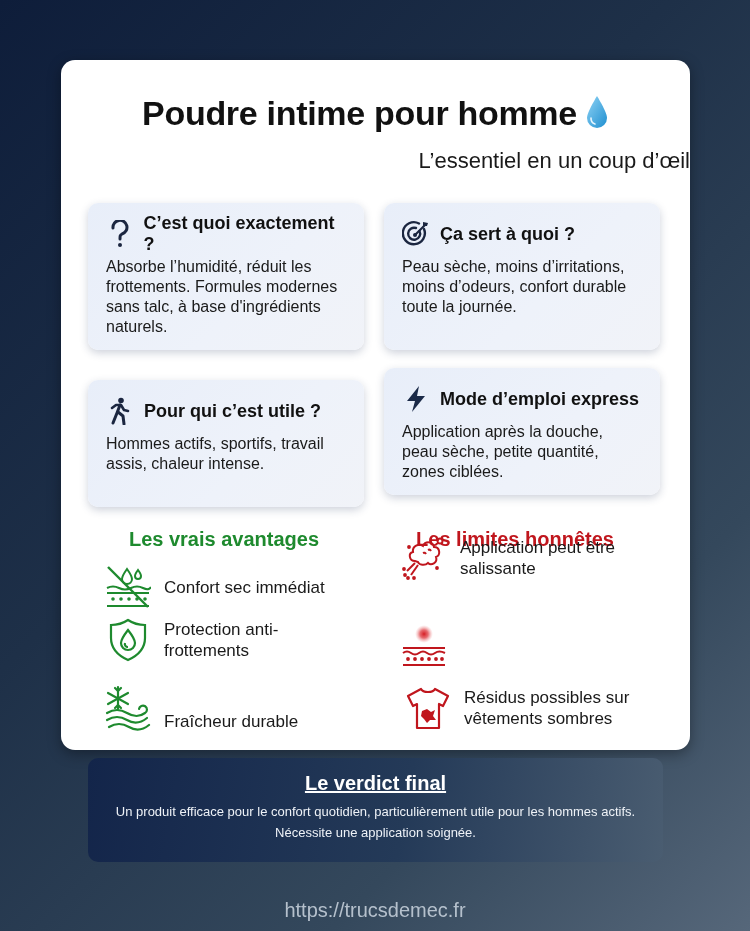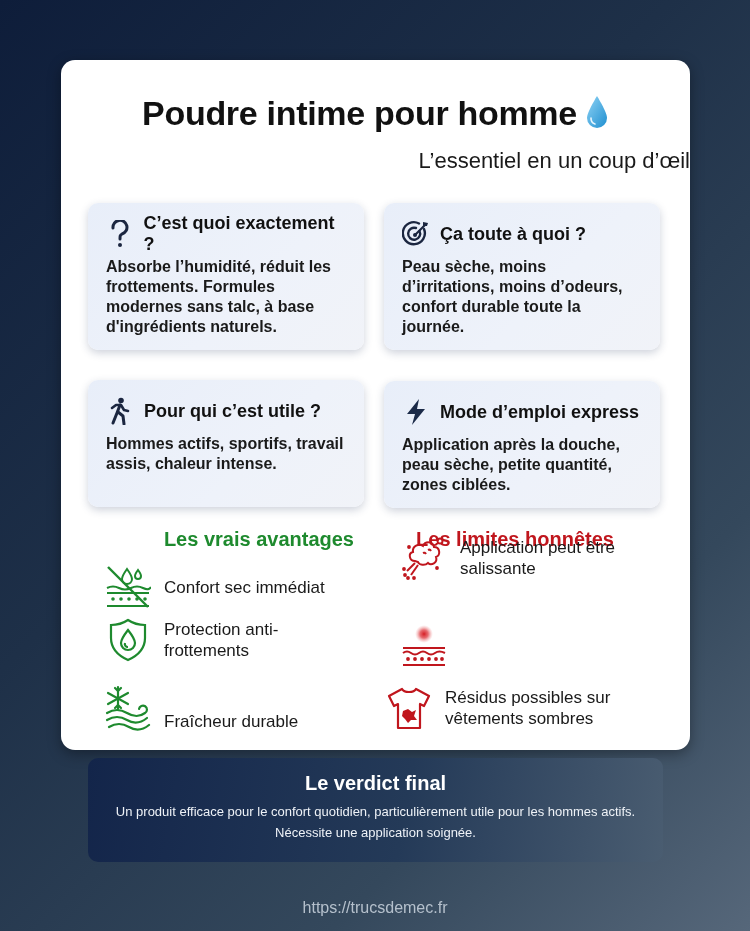--- a/index.html
+++ b/index.html
@@ -32,43 +32,43 @@
       position: absolute;
       width: 276px;
       background: linear-gradient(135deg, #e8eef9 0%, #eef2fa 60%, #f1f3f8 100%);
       border-radius: 10px;
       box-shadow: 0 3px 8px rgba(30,50,90,0.22);
       padding: 16px 18px 0 18px;
     }
     .box-head { display: flex; align-items: center; height: 30px; margin-bottom: 8px; }
     .box-icon { width: 28px; height: 28px; display: flex; align-items: center; justify-content: center; margin-right: 10px; }
     .box-title { font-size: 18px; font-weight: bold; color: #111111; }
-    .box-text { font-size: 16px; color: #1a1a1a; line-height: 20px; font-weight: bold; }
+    .box-text { font-size: 16px; color: #1a1a1a; line-height: 20px; }
     .col-title {
       position: absolute; top: 468px; width: 260px; text-align: center;
       font-size: 20px; font-weight: bold;
     }
-    .col-title.green { left: 33px; color: #1e8a2e; text-align: right; }
+    .col-title.green { left: 33px; color: #1e8a2e; }
     .col-title.red { left: 324px; color: #c0161d; }
     .list-item { position: absolute; display: flex; align-items: center; }
     .list-icon { width: 48px; height: 48px; display: flex; align-items: center; justify-content: center; margin-right: 12px; }
     .list-text { font-size: 17px; color: #1a1a1a; line-height: 21px; width: 190px; }
     .verdict {
       position: absolute; left: 27px; top: 698px;
       width: 575px; height: 104px;
       border-radius: 10px;
       background: linear-gradient(100deg, #13254a 0%, #243a58 55%, #4a5d71 100%);
       text-align: center; color: #ffffff;
       padding-top: 14px;
     }
-    .verdict-title { font-size: 20px; font-weight: bold; margin-bottom: 6px; }
+    .verdict-title { font-size: 20px; font-weight: bold; margin-bottom: 6px; text-decoration: underline; }
     .verdict-text { font-size: 13px; line-height: 21px; color: #eef2f7; }
     .footer {
       position: absolute; top: 899px; left: 0; width: 100%;
-      text-align: center; font-size: 16px; color: #b5c0cc;
+      text-align: center; font-size: 20px; color: #b5c0cc;
     }
   </style>
 </head>
 <body>
 
 <div class="card">
 
   <div class="title">
     <span>Poudre intime pour homme</span><span class="drop">
       <svg width="24" height="34" viewBox="0 0 24 34">
@@ -102,41 +102,41 @@
     <div class="box-head">
       <span class="box-icon">
         <svg width="28" height="28" viewBox="0 0 28 28">
           <path d="M22 9 A11 11 0 1 1 17 3.5" stroke="#1b2640" stroke-width="2.4" fill="none" stroke-linecap="round"></path>
           <path d="M17.5 11 A6 6 0 1 1 14 8" stroke="#1b2640" stroke-width="2.4" fill="none" stroke-linecap="round"></path>
           <circle cx="13" cy="15" r="2" fill="#1b2640"></circle>
           <line x1="13" y1="15" x2="23" y2="5" stroke="#1b2640" stroke-width="2.2"></line>
           <path d="M21 2 L21 6 L25 6 L26 3 Z" fill="#1b2640"></path>
         </svg>
       </span>
-      <span class="box-title">Ça toute à quoi ?</span>
+      <span class="box-title">Ça sert à quoi ?</span>
     </div>
     <div class="box-text">Peau sèche, moins d’irritations, moins d’odeurs, confort durable toute la journée.</div>
   </div>
 
   <div class="box" style="left:27px; top:320px; height:127px;">
     <div class="box-head">
       <span class="box-icon">
         <svg width="24" height="28" viewBox="0 0 24 28">
           <circle cx="13" cy="3.5" r="2.8" fill="#1b2640"></circle>
           <path d="M12 8 L9 16 L5 26" stroke="#1b2640" stroke-width="3" fill="none" stroke-linecap="round" stroke-linejoin="round"></path>
           <path d="M10 15 L15 19 L16 27" stroke="#1b2640" stroke-width="3" fill="none" stroke-linecap="round" stroke-linejoin="round"></path>
           <path d="M4 11 L8 8 L13 8 L16 13 L20 14" stroke="#1b2640" stroke-width="2.6" fill="none" stroke-linecap="round" stroke-linejoin="round"></path>
         </svg>
       </span>
       <span class="box-title">Pour qui c’est utile ?</span>
     </div>
     <div class="box-text">Hommes actifs, sportifs, travail assis, chaleur intense.</div>
   </div>
 
-  <div class="box" style="left:323px; top:321px; height:127px;">
+  <div class="box" style="left:323px; top:308px; height:127px;">
     <div class="box-head">
       <span class="box-icon">
         <svg width="24" height="28" viewBox="0 0 24 28">
           <path d="M15 1 L3 16 L11 16 L8 27 L21 11 L13 11 Z" fill="#1b2a48"></path>
         </svg>
       </span>
       <span class="box-title">Mode d’emploi express</span>
     </div>
     <div class="box-text">Application après la douche, peau sèche, petite quantité, zones ciblées.</div>
   </div>
@@ -228,21 +228,21 @@
         <circle cx="7" cy="35" r="0.9" fill="#c0161d"></circle>
         <circle cx="14" cy="35" r="0.9" fill="#c0161d"></circle>
         <circle cx="21" cy="35" r="0.9" fill="#c0161d"></circle>
         <circle cx="28" cy="35" r="0.9" fill="#c0161d"></circle>
         <circle cx="35" cy="35" r="0.9" fill="#c0161d"></circle>
         <circle cx="41" cy="35" r="0.9" fill="#c0161d"></circle>
       </svg>
     </span>
   </div>
 
-  <div class="list-item" style="left:324px; top:624px;">
+  <div class="list-item" style="left:343px; top:624px;">
     <span class="list-icon">
       <svg width="46" height="46" viewBox="0 0 46 46" fill="none" stroke="#c0161d" stroke-width="2.2" stroke-linejoin="round">
         <path d="M16 4 C18 8 28 8 30 4 L43 11 L38 21 L34 19 L34 43 L12 43 L12 19 L8 21 L3 11 Z"></path>
         <path d="M17 26 L22 24 L26 27 L30 25 L28 31 L31 35 L25 35 L22 38 L19 34 L16 31 Z" fill="#c0161d" stroke="none"></path>
       </svg>
     </span>
     <span class="list-text">Résidus possibles sur vêtements sombres</span>
   </div>
 
   <div class="verdict">

